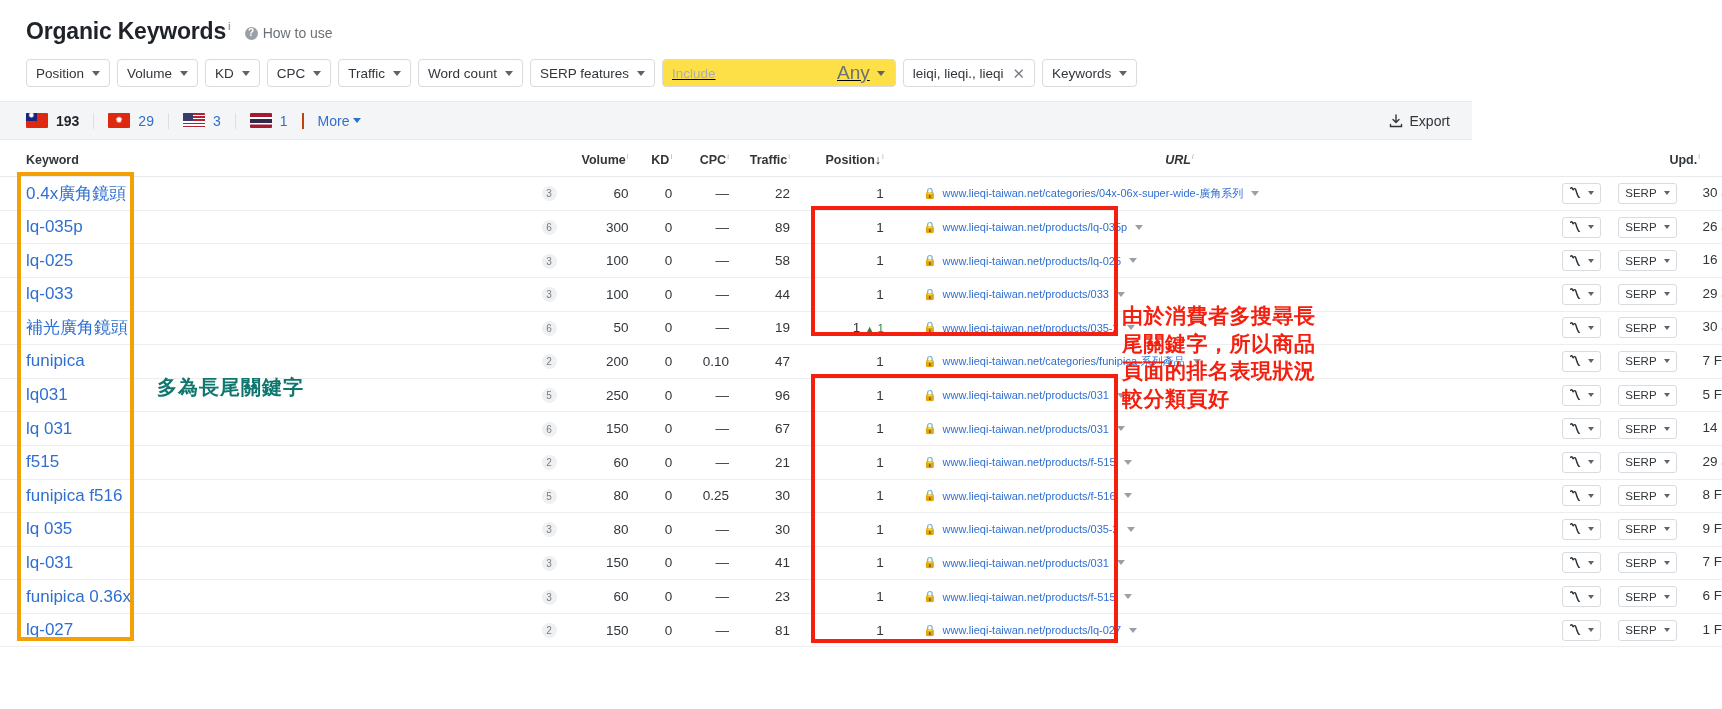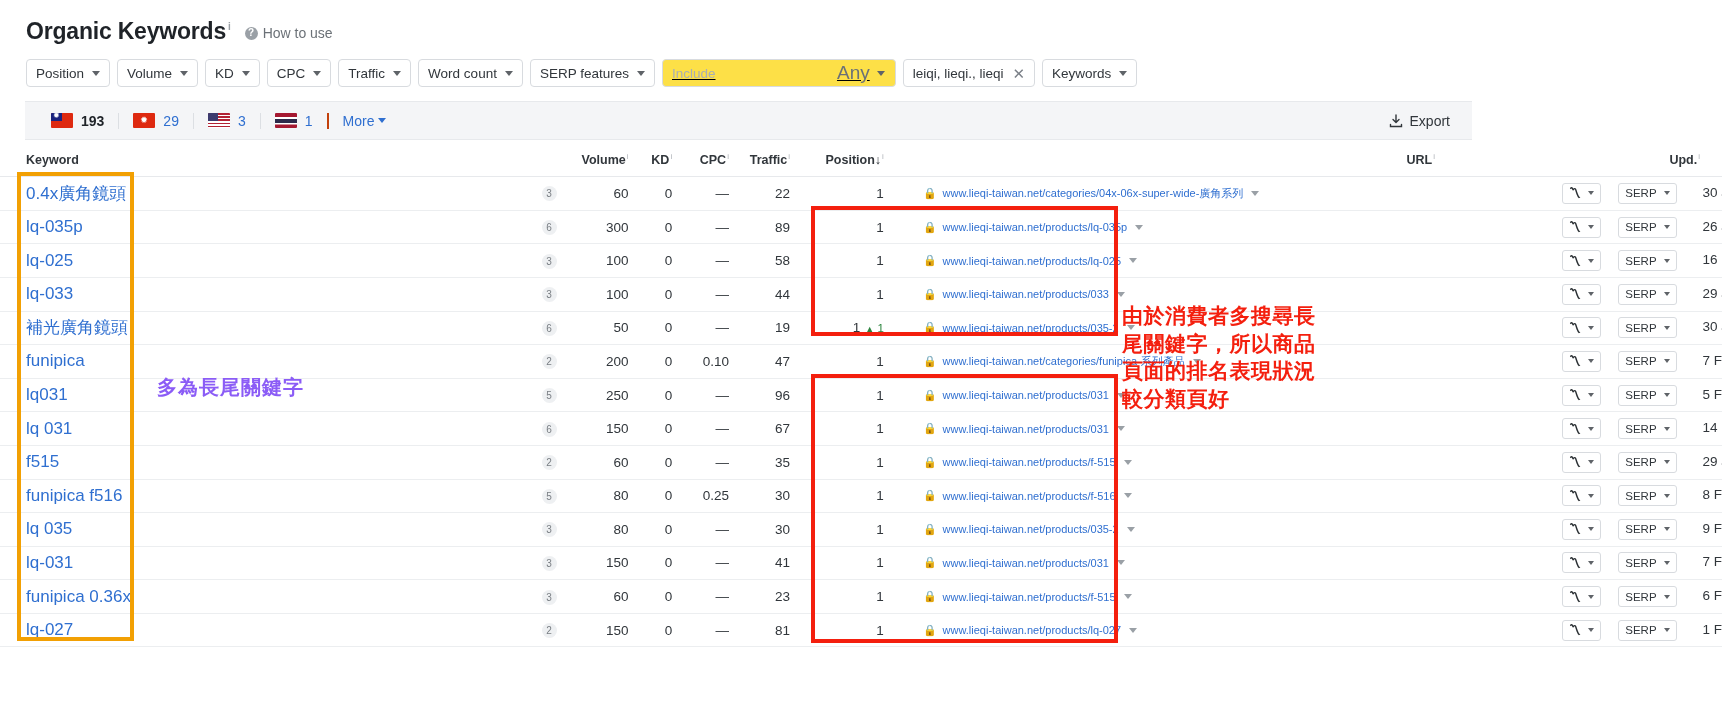--- a/index.html
+++ b/index.html
@@ -62,21 +62,20 @@
     display:flex; align-items:center; gap:9px; padding: 0 9px;
     font-size:13.5px; color:#31363b; white-space:nowrap;
   }
   .chip-x { color:#7b8088; font-size:15px; cursor:pointer; line-height:1; }
 
   
   .tabsrow {
     background:#f4f5f7; border-top:1px solid #e7e9ec; border-bottom:1px solid #e7e9ec;
     height: 39px; display:flex; align-items:center; padding-left:26px; padding-right:22px;
     position: relative;
-    margin-left: 25px;
   }
   .ctab { display:flex; align-items:center; gap:8px; padding: 0 14px 0 0; cursor:pointer;}
   .ctab + .ctab { padding-left:14px; border-left:1px solid #dcdfe3; }
   .ctab .num { font-size:14px; color:#2f6fd0; }
   .ctab.active .num { color:#1f2328; font-weight:bold; }
   .more-tab { padding-left:14px; border-left:2px solid #c2410c; font-size:14px; color:#2f6fd0; display:flex; align-items:center; gap:4px; cursor:pointer;}
   .more-tab .caret { border-top-color:#2f6fd0; }
   .flag { width:22px; height:15px; border-radius:1px; position:relative; overflow:hidden; display:inline-block; flex:none;}
   
   .flag-tw { background:#de2910; }
@@ -102,21 +101,21 @@
   .tablewrap { position:relative; }
   table { border-collapse: collapse; width:1722px; table-layout: fixed; }
   thead th {
     font-size: 12.5px; font-weight: bold; color:#31363b;
     padding: 12px 0 9px 0; text-align: right; vertical-align: bottom;
     background:#fff; border-bottom: 1px solid #e7e9ec;
     white-space: nowrap;
   }
   th .sup { font-size:8px; color:#b0b4b9; vertical-align: super; margin-left:1px; font-weight:normal;}
   th.kw { text-align:left; padding-left:26px; }
-  th.url { text-align:right; padding-left:40px; }
+  th.url { text-align:center; padding-left:40px;font-style:italic; }
   th.upd { text-align:right; padding-right:22px; }
   th.blank { }
 
   tbody td {
     padding: 0; height: 33.6px;
     border-bottom: 1px solid #eceef0;
     font-size: 13.5px; color:#31363b; text-align:right;
     white-space: nowrap; vertical-align: middle;
   }
   td.kw { text-align:left; padding-left:26px; }
@@ -151,21 +150,21 @@
   .ann-red-box-1 {
     position:absolute; left:811px; top:206px; width:307px; height:130px;
     border: 4px solid #f41f0e; pointer-events:none; z-index:5;
   }
   .ann-red-box-2 {
     position:absolute; left:811px; top:374px; width:307px; height:269px;
     border: 4px solid #f41f0e; pointer-events:none; z-index:5;
   }
   .ann-orange-text {
     position:absolute; left:157px; top:374px; z-index:6;
-    color:#8b5cf6; font-size:20px; font-weight:bold; letter-spacing:1px;
+    color:#0f766e; font-size:20px; font-weight:bold; letter-spacing:1px;
     font-family:Liberation Serif, serif;
   }
   .ann-red-text {
     position:absolute; left:1122px; top:303px; z-index:6;
     color:#f41f0e; font-size:21px; font-weight:bold; line-height:1.32;
     letter-spacing:0.5px; width:262px;
     font-family:"DejaVu Sans","Liberation Sans",sans-serif;
   }
   .ann-red-text span { display:block; }
 </style>
@@ -494,21 +493,21 @@
                 <span>SERP</span>
                 <i class="caret"></i>
               </span>14 h</td>
           </tr>
           <tr>
             <td class="kw"><a href="#">f515</a></td>
             <td><span class="sfbadge">2</span></td>
             <td>60</td>
             <td>0</td>
             <td>—</td>
-            <td>35</td>
+            <td>21</td>
             <td>1</td>
             <td class="url">
               <span class="urlcell">
                 <span class="lock">🔒</span>
                 <a href="#">www.lieqi-taiwan.net/products/f-515</a>
                 <i class="ucaret"></i>
               </span>
             </td>
             <td class="acts"><span class="minibtn">
                 <span class="spark">〽</span>

